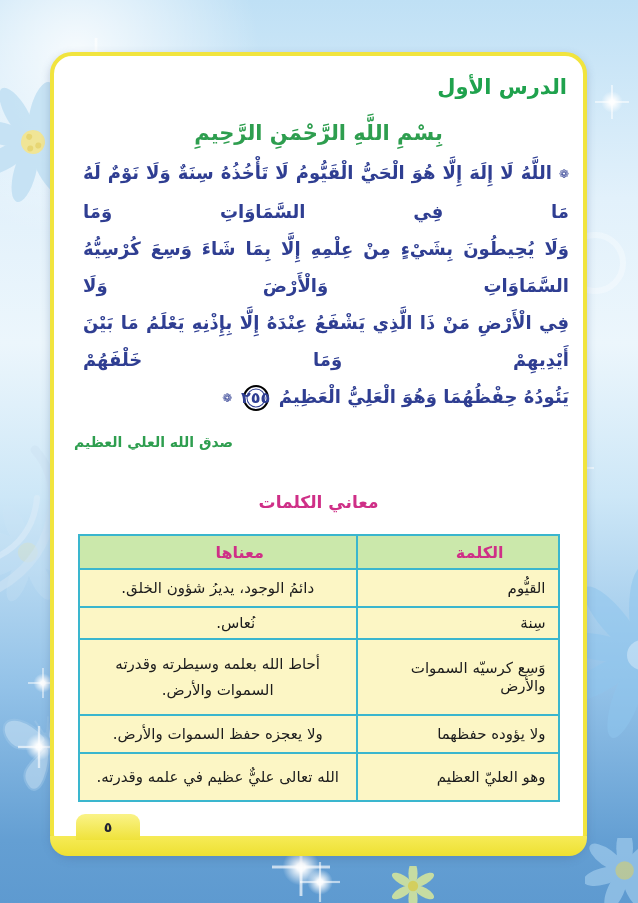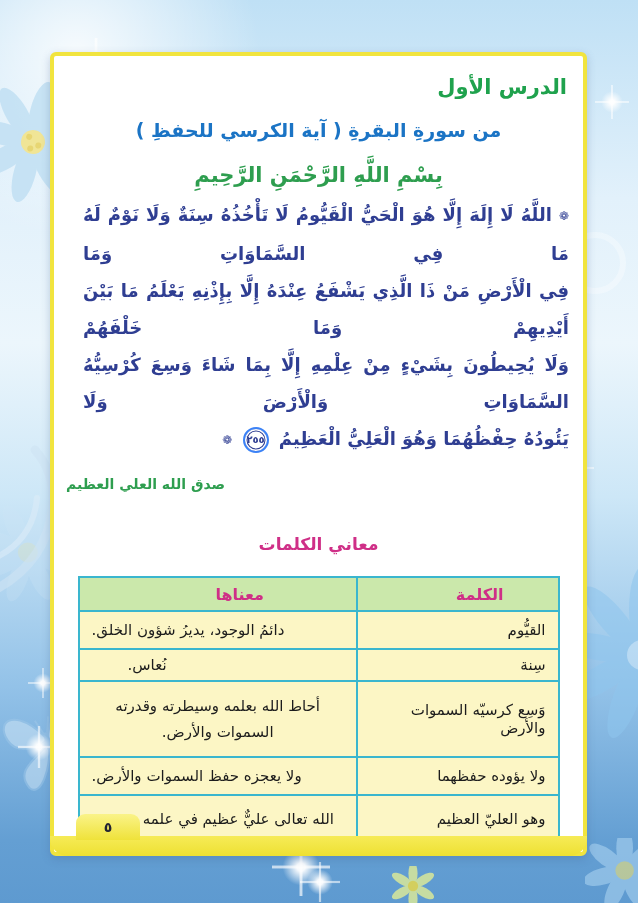--- a/index.html
+++ b/index.html
@@ -20,50 +20,50 @@
       radial-gradient(circle, rgba(255,255,255,.95) 0 10%, rgba(255,255,255,0) 45%),
       linear-gradient(0deg,  transparent 46%, rgba(255,255,255,.85) 50%, transparent 54%),
       linear-gradient(90deg, transparent 46%, rgba(255,255,255,.85) 50%, transparent 54%);
   }
 
   
   .card {
     position:absolute; left:50px; top:52px; width:537px; height:804px;
     background:#ffffff;
     border:4px solid #f1e43e;
-    border-radius:6px;
+    border-radius:22px;
     box-shadow:0 3px 8px rgba(70,100,150,.30);
     direction:rtl;
   }
   .lesson-title { margin:16px 16px 0 0; text-align:right; font-size:21px; font-weight:bold; color:#1fa24d; line-height:30px; }
   .subtitle     { margin-top:14px; text-align:center; font-size:19px; font-weight:bold; color:#1b74c5; line-height:28px; }
   .bismillah    { margin-top:16px; text-align:center; font-size:21px; font-weight:bold; color:#2e9e4f; line-height:30px; }
 
   .quran { margin:6px 14px 0 29px; color:#2f3e92; font-size:18px; font-weight:bold; }
   .qline { line-height:37px; text-align:justify; text-align-last:justify; }
   .qline.last { text-align:right; text-align-last:right; }
   .orn { font-size:12px; vertical-align:middle; color:#2f3e92; }
   .ayah-mark {
     display:inline-flex; align-items:center; justify-content:center;
-    width:26px; height:26px; border:2px solid #3b82f6; border-radius:50%;
+    width:26px; height:26px; border:2px solid #000000; border-radius:50%;
     box-shadow:inset 0 0 0 1.5px #fff, inset 0 0 0 2.5px #2f3e92;
-    font-size:10px; font-weight:bold; color:#2f3e92; vertical-align:middle; margin:0 4px;
-  }
-  .tasdiq { margin:16px 16px 0 0; text-align:left; padding-left:12px; font-size:14px; font-weight:bold; color:#2e9e4f; line-height:20px; }
+    font-size:16px; font-weight:bold; color:#2f3e92; vertical-align:middle; margin:0 4px;
+  }
+  .tasdiq { margin:16px 16px 0 0; text-align:left; padding-left:20px; font-size:14px; font-weight:bold; color:#2e9e4f; line-height:20px; }
 
   .vocab-title { margin-top:38px; text-align:center; font-size:17px; font-weight:bold; color:#cf2f87; line-height:24px; }
 
   table.vocab { width:482px; margin:20px auto 0 auto; border-collapse:collapse; direction:rtl; }
   table.vocab th, table.vocab td { border:2px solid #3ab6ce; vertical-align:middle;padding-left:44px; }
   table.vocab th {
     background:#cbe8ab; color:#cf2f87; font-weight:bold; font-size:16px; height:34px; text-align:center;
   }
   table.vocab td { background:#fcf6c5; color:#1c1c1c; font-size:15px; padding:5px 12px; }
   td.word-cell    { width:42%; text-align:right; }
-  td.meaning-cell { text-align:left; padding-left:16px; }
+  td.meaning-cell { text-align:center; padding-left:16px; }
   tr.r1 td { height:38px; } tr.r2 td { height:32px;padding-left:48px; } tr.r3 td { height:76px; }
   tr.r4 td { height:38px; } tr.r5 td { height:48px; }
   tr.r3 td.meaning-cell { text-align:center; line-height:26px; }
 
   
   .bottom-bar {
     position:absolute; left:-4px; right:-4px; bottom:-4px; height:20px;
     background:linear-gradient(#f6eb57,#eee032);
     border-radius:0 0 18px 18px;
   }
@@ -176,28 +176,27 @@
 <div class="sparkle" style="left:562px; top:452px; width:32px; height:32px;"></div>
 <div class="sparkle" style="left:272px; top:838px; width:58px; height:58px;"></div>
 <div class="sparkle" style="left:300px; top:862px; width:40px; height:40px;"></div>
 <div class="sparkle" style="left:18px; top:726px; width:42px; height:42px;"></div>
 <div class="sparkle" style="left:28px; top:668px; width:30px; height:30px;"></div>
 
 <div class="card">
 
   <div class="lesson-title">الدرس الأول</div>
 
-  <div class="subtitle">من سورةِ البقرةِ ( آية الكرسي للحفظِ )</div>
 
   <div class="bismillah">بِسْمِ اللَّهِ الرَّحْمَنِ الرَّحِيمِ</div>
 
   <div class="quran">
     <div class="qline"><span class="orn">❁</span> <span>اللَّهُ لَا إِلَهَ إِلَّا هُوَ الْحَيُّ الْقَيُّومُ لَا تَأْخُذُهُ سِنَةٌ وَلَا نَوْمٌ لَهُ مَا فِي السَّمَاوَاتِ وَمَا</span></div>
+    <div class="qline"><span>وَلَا يُحِيطُونَ بِشَيْءٍ مِنْ عِلْمِهِ إِلَّا بِمَا شَاءَ وَسِعَ كُرْسِيُّهُ السَّمَاوَاتِ وَالْأَرْضَ وَلَا</span></div>
     <div class="qline"><span>فِي الْأَرْضِ مَنْ ذَا الَّذِي يَشْفَعُ عِنْدَهُ إِلَّا بِإِذْنِهِ يَعْلَمُ مَا بَيْنَ أَيْدِيهِمْ وَمَا خَلْفَهُمْ</span></div>
-    <div class="qline"><span>وَلَا يُحِيطُونَ بِشَيْءٍ مِنْ عِلْمِهِ إِلَّا بِمَا شَاءَ وَسِعَ كُرْسِيُّهُ السَّمَاوَاتِ وَالْأَرْضَ وَلَا</span></div>
     <div class="qline last"><span>يَئُودُهُ حِفْظُهُمَا وَهُوَ الْعَلِيُّ الْعَظِيمُ</span> <span class="ayah-mark">٢٥٥</span> <span class="orn">❁</span></div>
   </div>
 
   <div class="tasdiq">صدق الله العلي العظيم</div>
 
   <div class="vocab-title">معاني الكلمات</div>
 
   <table class="vocab">
     <thead>
       <tr>

